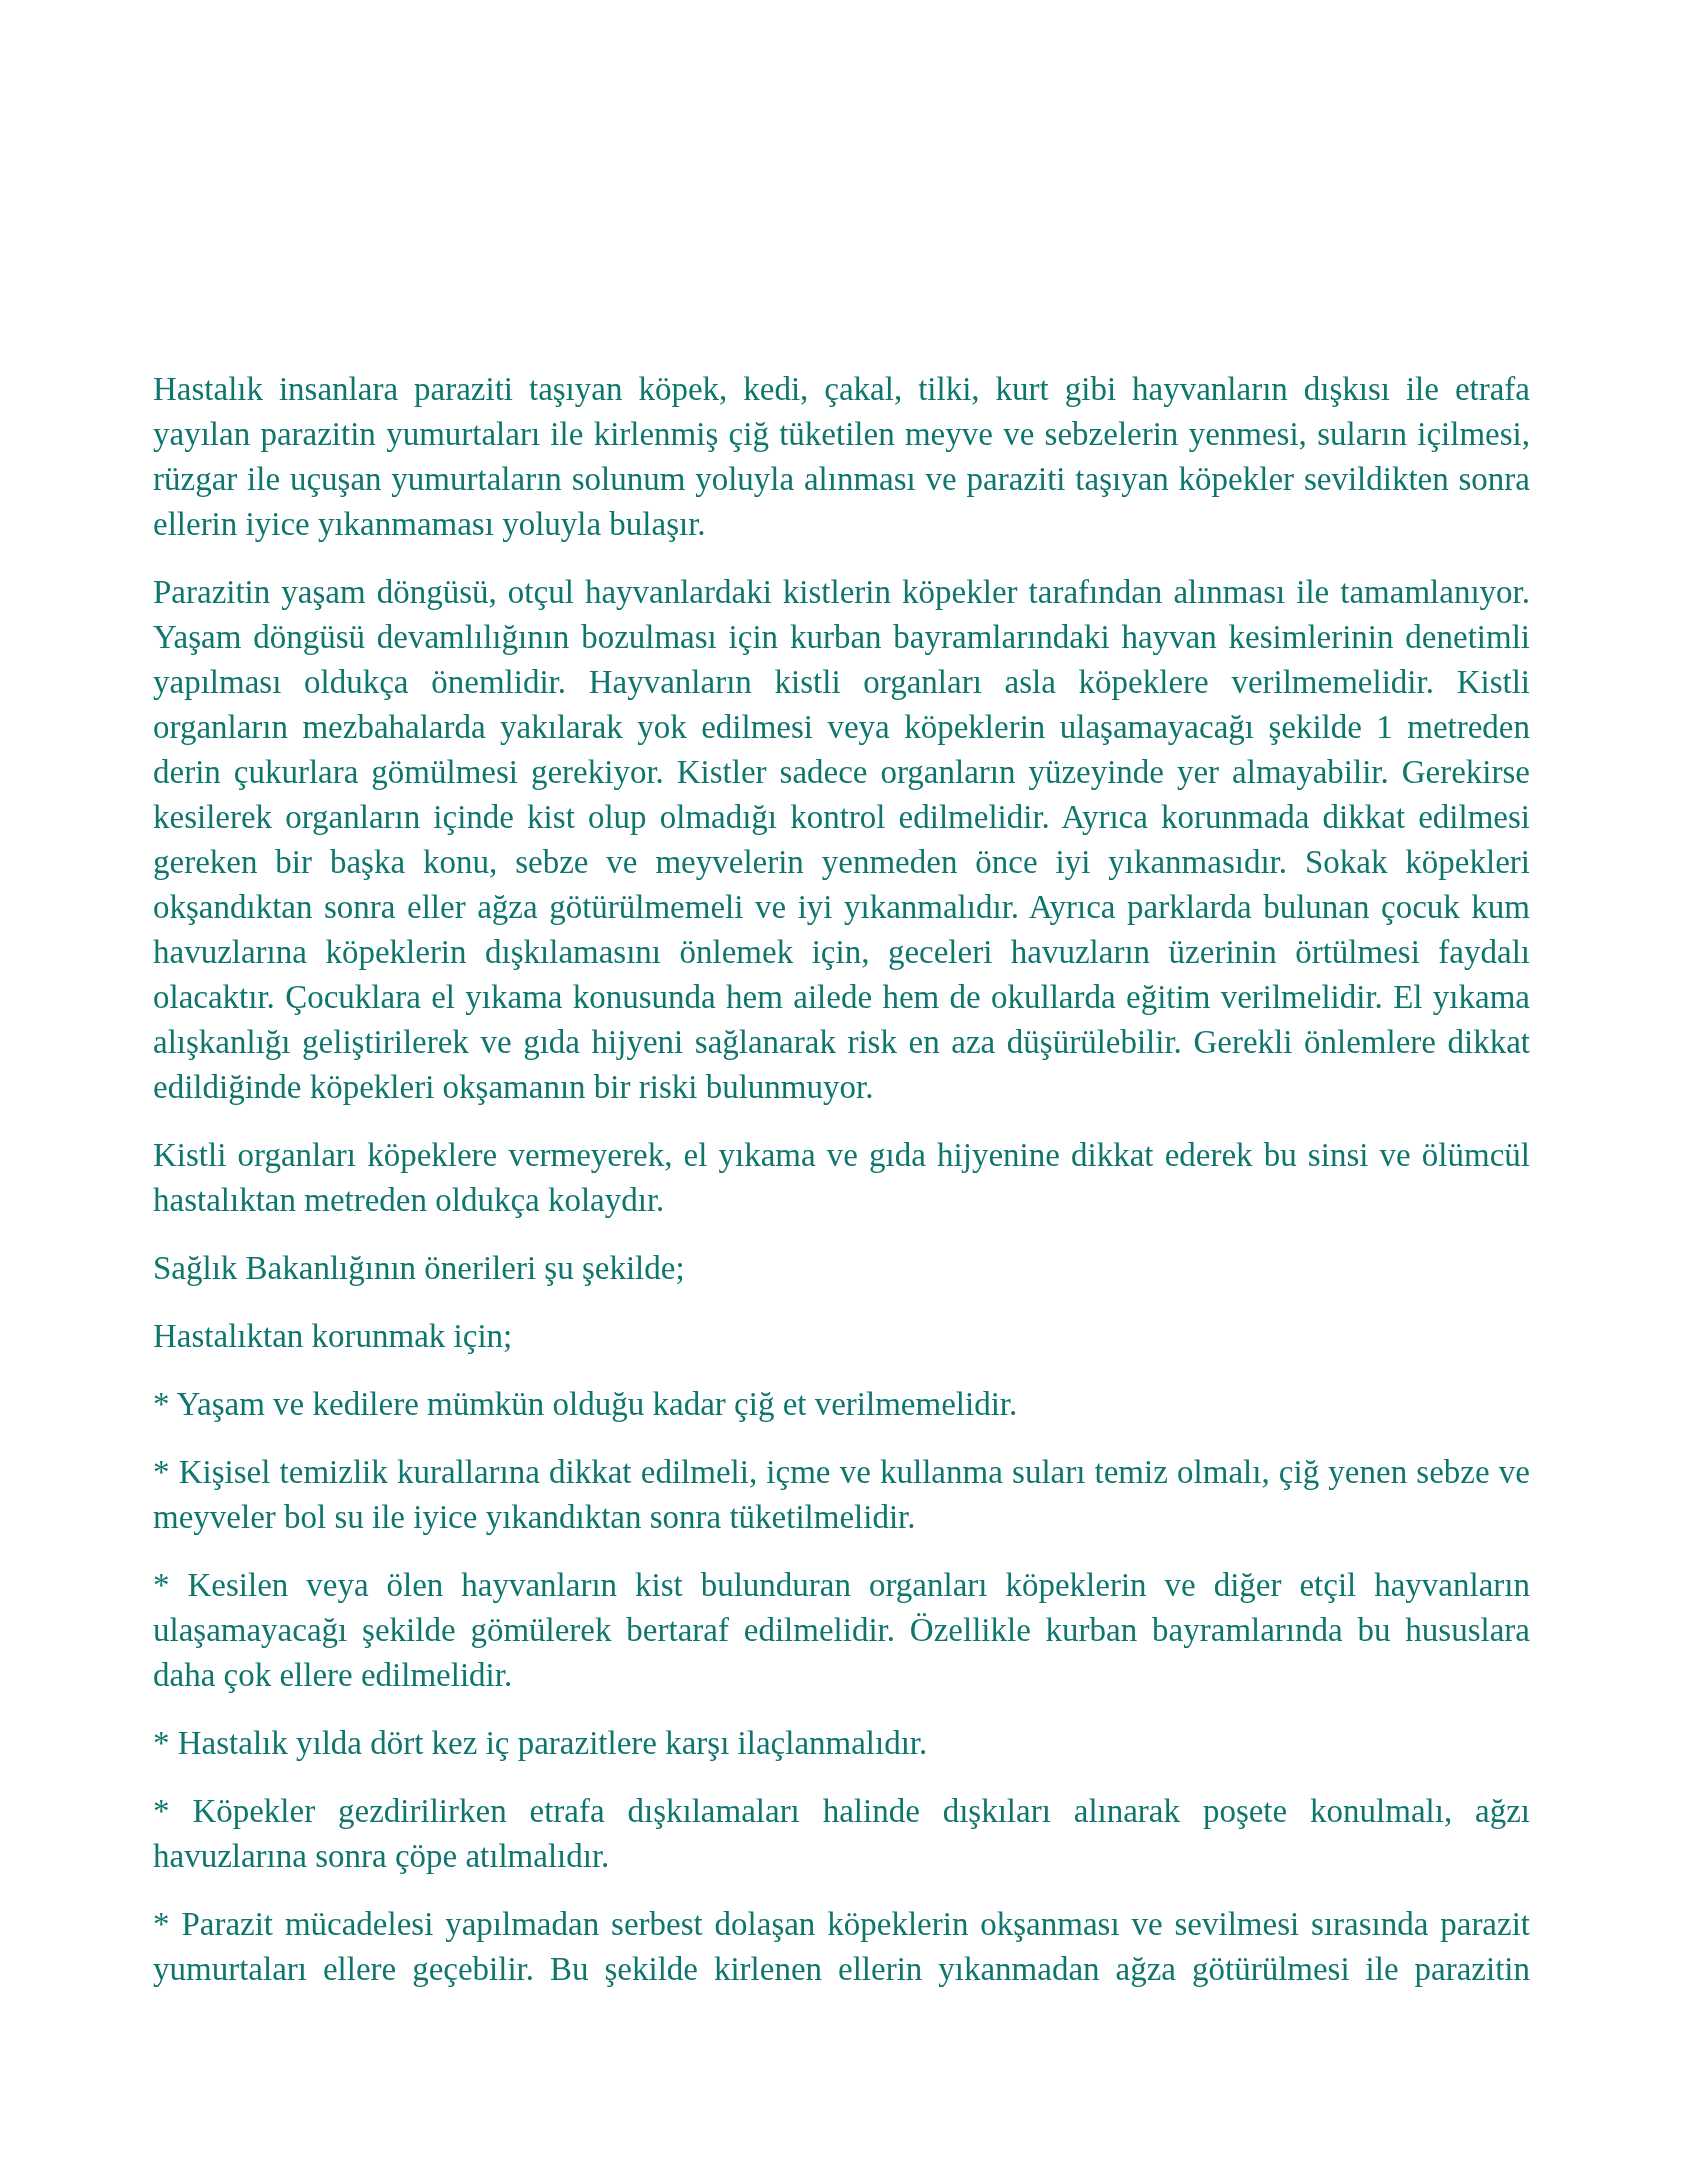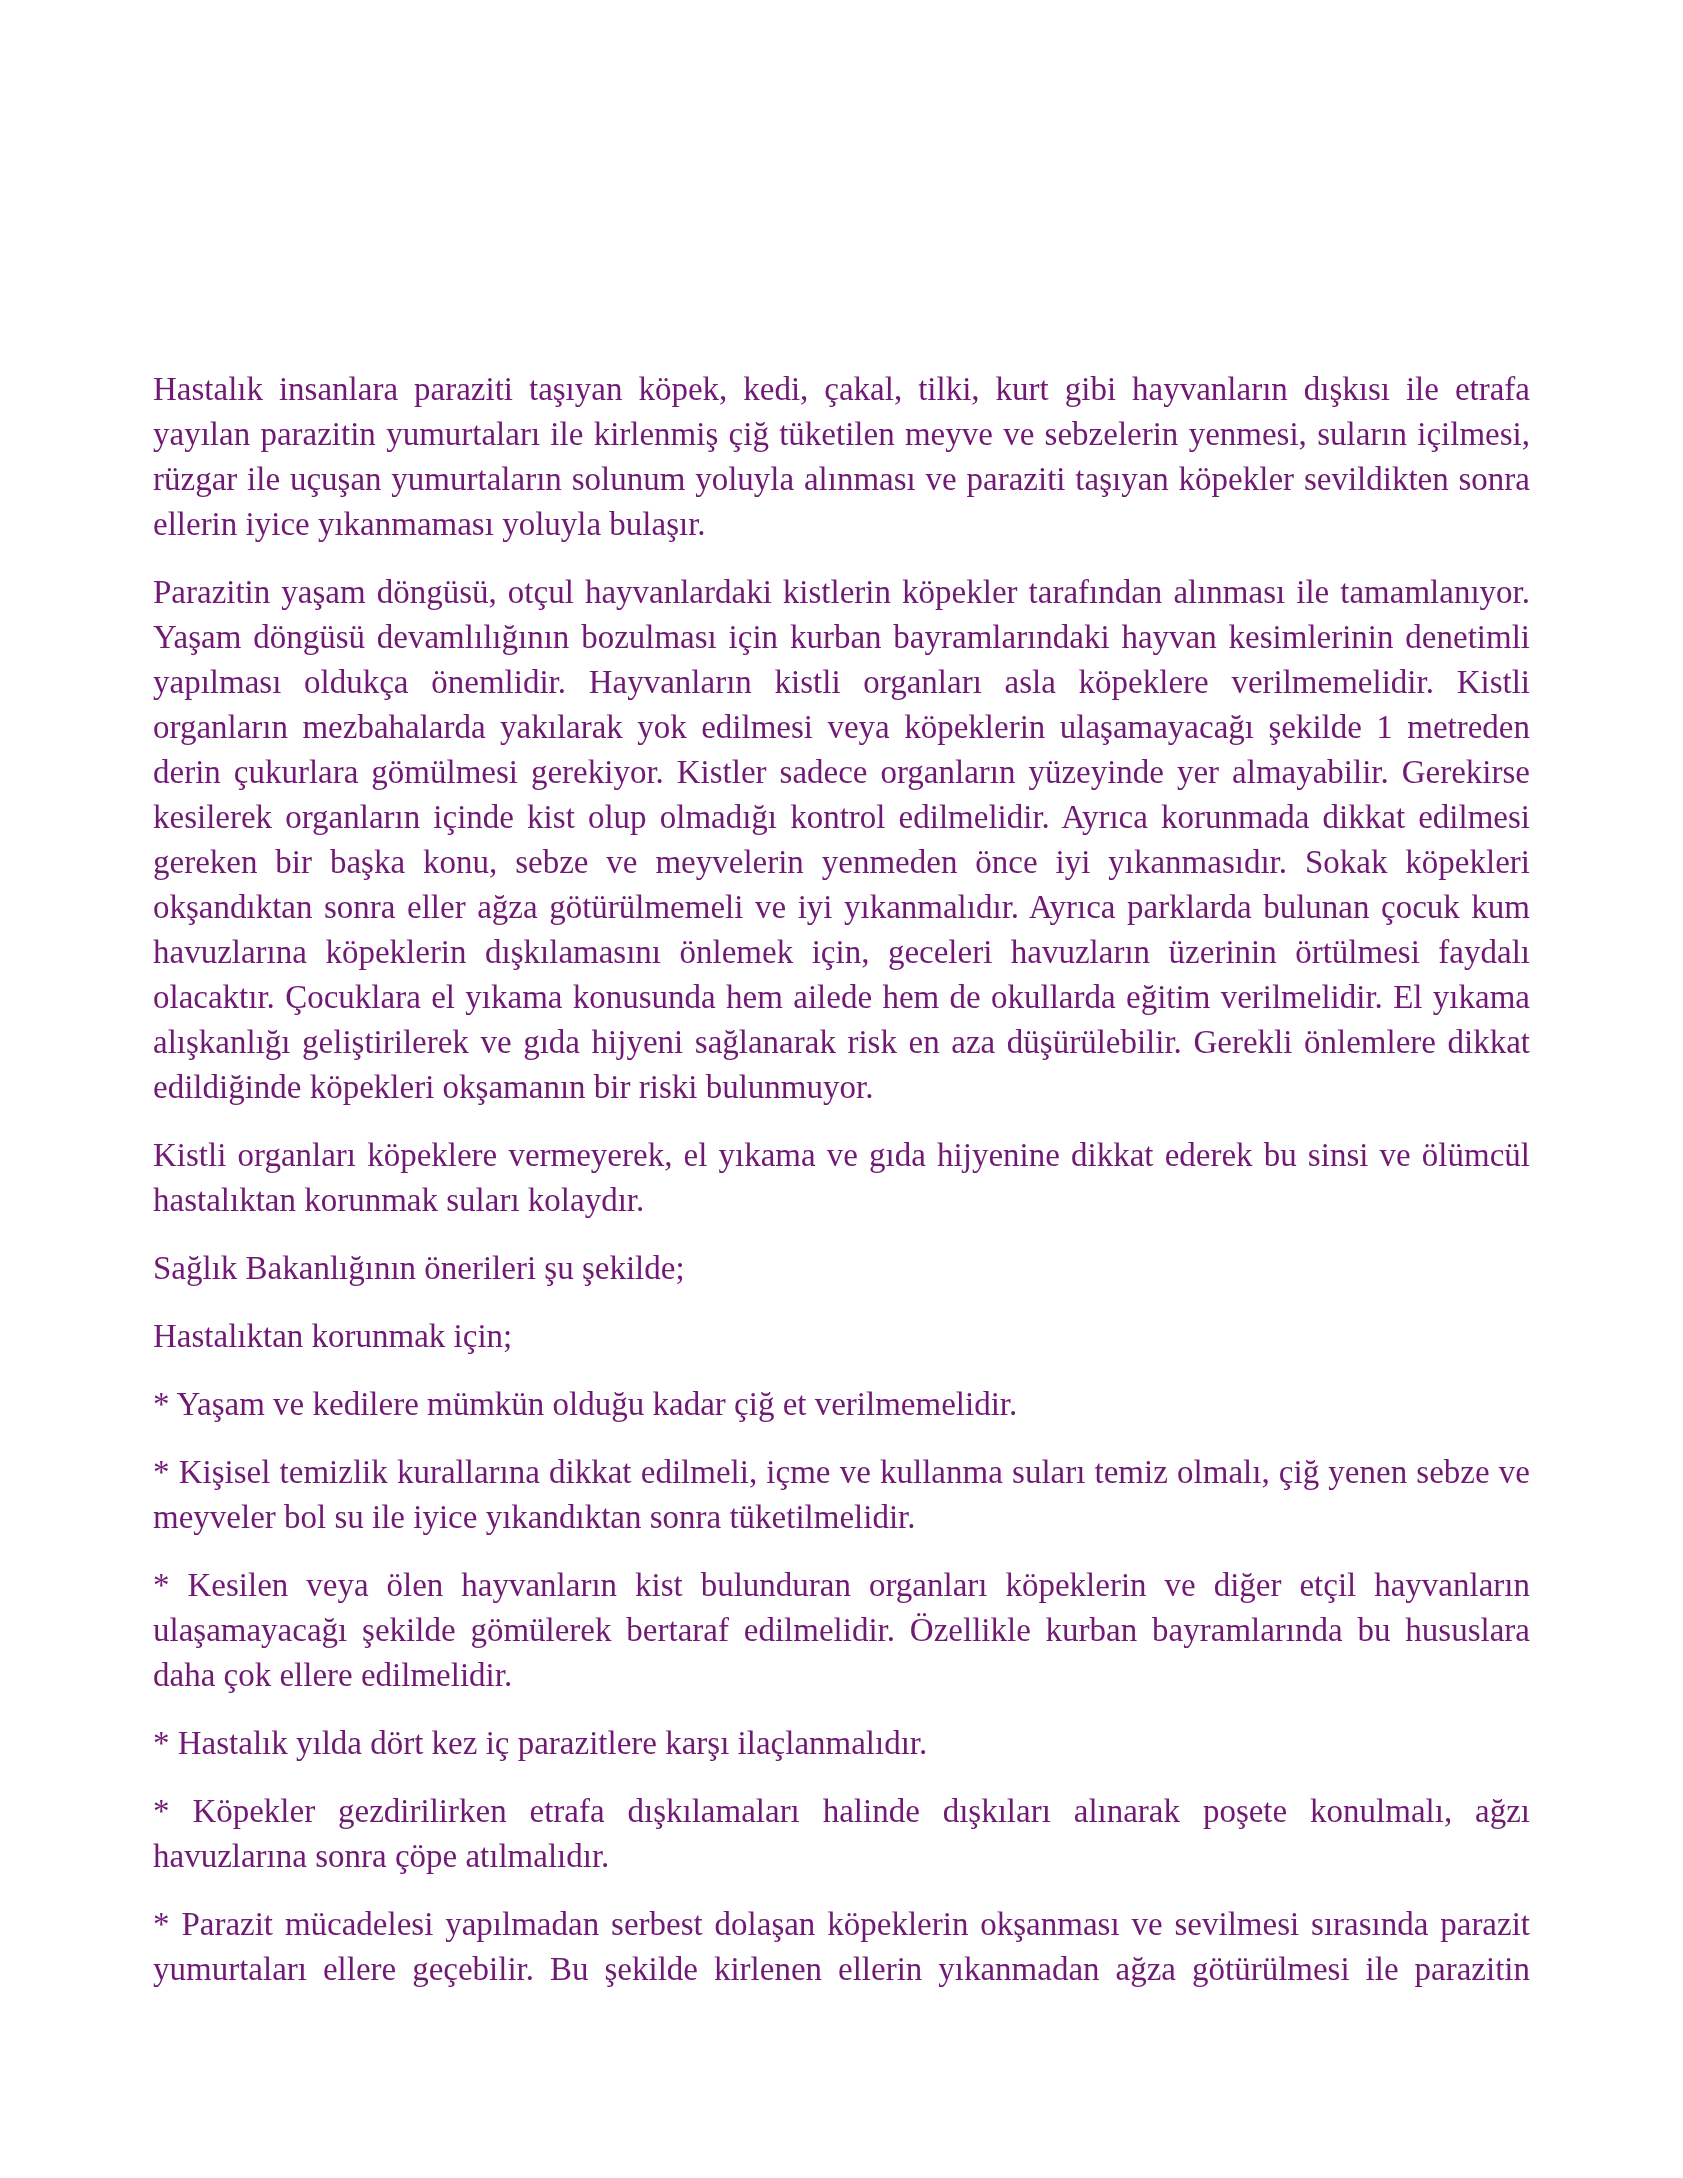--- a/index.html
+++ b/index.html
@@ -17,21 +17,21 @@
   .page {
     position: absolute;
     inset: 0;
     background: #ffffff;
   }
   .content {
     position: absolute;
     left: 153px;
     right: 153px;
     top: 367px;
-    color: #701a75;
+    color: #0f766e;
     font-size: 33px;
     line-height: 45px;
   }
   .content p {
     margin: 0 0 23px 0;
     text-align: justify;
     text-justify: inter-word;
     letter-spacing: 0;
   }
   .content p.continued {
@@ -40,21 +40,21 @@
     margin-bottom: 12px;
   }
 </style>
 </head>
 <body>
 
 <main class="page">
   <section class="content" id="doc-body">
       <p>Hastalık insanlara paraziti taşıyan köpek, kedi, çakal, tilki, kurt gibi hayvanların dışkısı ile etrafa yayılan parazitin yumurtaları ile kirlenmiş çiğ tüketilen meyve ve sebzelerin yenmesi, suların içilmesi, rüzgar ile uçuşan yumurtaların solunum yoluyla alınması ve paraziti taşıyan köpekler sevildikten sonra ellerin iyice yıkanmaması yoluyla bulaşır.</p>
       <p>Parazitin yaşam döngüsü, otçul hayvanlardaki kistlerin köpekler tarafından alınması ile tamamlanıyor. Yaşam döngüsü devamlılığının bozulması için kurban bayramlarındaki hayvan kesimlerinin denetimli yapılması oldukça önemlidir. Hayvanların kistli organları asla köpeklere verilmemelidir. Kistli organların mezbahalarda yakılarak yok edilmesi veya köpeklerin ulaşamayacağı şekilde 1 metreden derin çukurlara gömülmesi gerekiyor. Kistler sadece organların yüzeyinde yer almayabilir. Gerekirse kesilerek organların içinde kist olup olmadığı kontrol edilmelidir. Ayrıca korunmada dikkat edilmesi gereken bir başka konu, sebze ve meyvelerin yenmeden önce iyi yıkanmasıdır. Sokak köpekleri okşandıktan sonra eller ağza götürülmemeli ve iyi yıkanmalıdır. Ayrıca parklarda bulunan çocuk kum havuzlarına köpeklerin dışkılamasını önlemek için, geceleri havuzların üzerinin örtülmesi faydalı olacaktır. Çocuklara el yıkama konusunda hem ailede hem de okullarda eğitim verilmelidir. El yıkama alışkanlığı geliştirilerek ve gıda hijyeni sağlanarak risk en aza düşürülebilir. Gerekli önlemlere dikkat edildiğinde köpekleri okşamanın bir riski bulunmuyor.</p>
-      <p>Kistli organları köpeklere vermeyerek, el yıkama ve gıda hijyenine dikkat ederek bu sinsi ve ölümcül hastalıktan korunmak suları kolaydır.</p>
+      <p>Kistli organları köpeklere vermeyerek, el yıkama ve gıda hijyenine dikkat ederek bu sinsi ve ölümcül hastalıktan metreden oldukça kolaydır.</p>
       <p>Sağlık Bakanlığının önerileri şu şekilde;</p>
       <p>Hastalıktan korunmak için;</p>
       <p>* Yaşam ve kedilere mümkün olduğu kadar çiğ et verilmemelidir.</p>
       <p>* Kişisel temizlik kurallarına dikkat edilmeli, içme ve kullanma suları temiz olmalı, çiğ yenen sebze ve meyveler bol su ile iyice yıkandıktan sonra tüketilmelidir.</p>
       <p>* Kesilen veya ölen hayvanların kist bulunduran organları köpeklerin ve diğer etçil hayvanların ulaşamayacağı şekilde gömülerek bertaraf edilmelidir. Özellikle kurban bayramlarında bu hususlara daha çok ellere edilmelidir.</p>
       <p>* Hastalık yılda dört kez iç parazitlere karşı ilaçlanmalıdır.</p>
       <p>* Köpekler gezdirilirken etrafa dışkılamaları halinde dışkıları alınarak poşete konulmalı, ağzı havuzlarına sonra çöpe atılmalıdır.</p>
       <p class="continued">* Parazit mücadelesi yapılmadan serbest dolaşan köpeklerin okşanması ve sevilmesi sırasında parazit yumurtaları ellere geçebilir. Bu şekilde kirlenen ellerin yıkanmadan ağza götürülmesi ile parazitin</p>
     </section>
 </main>

